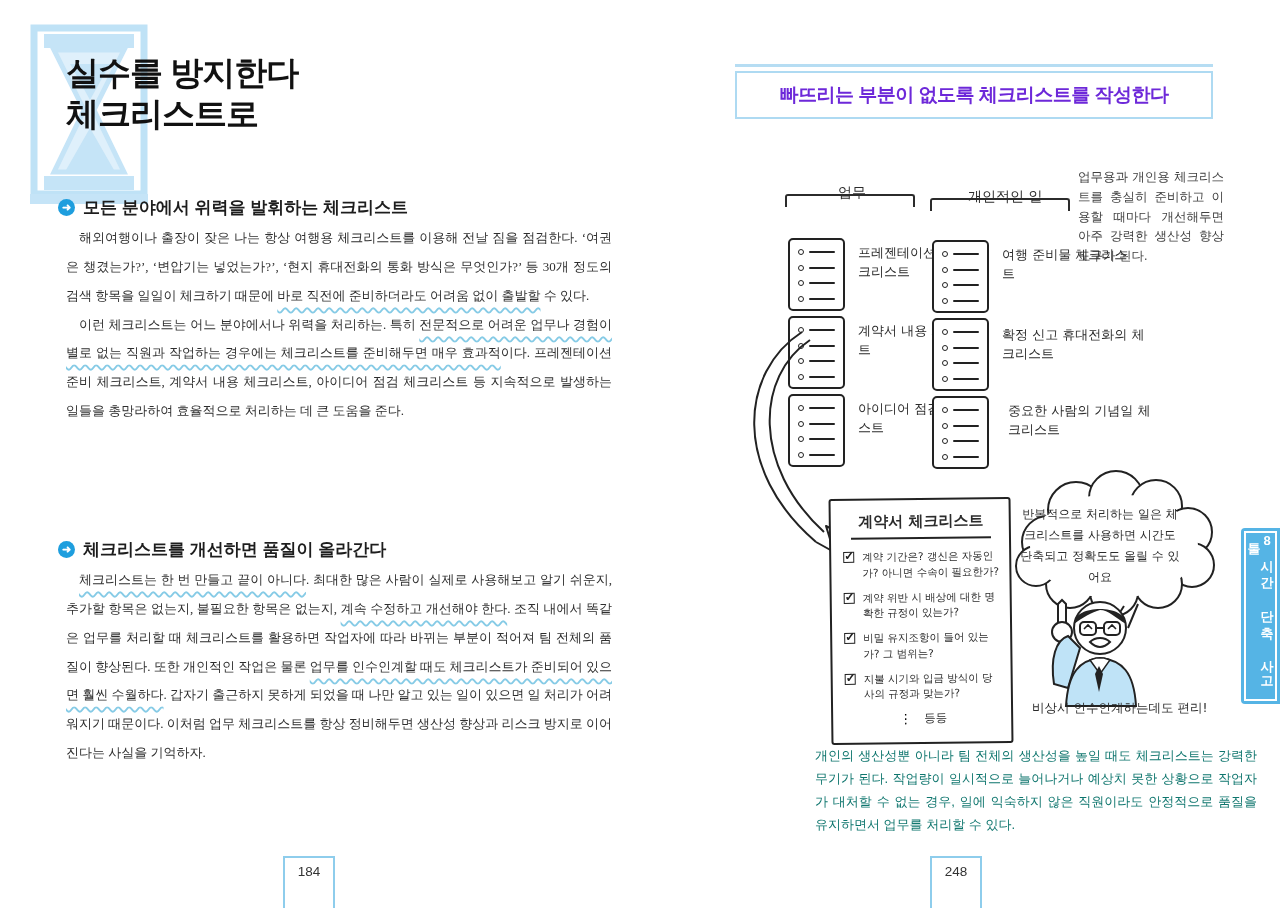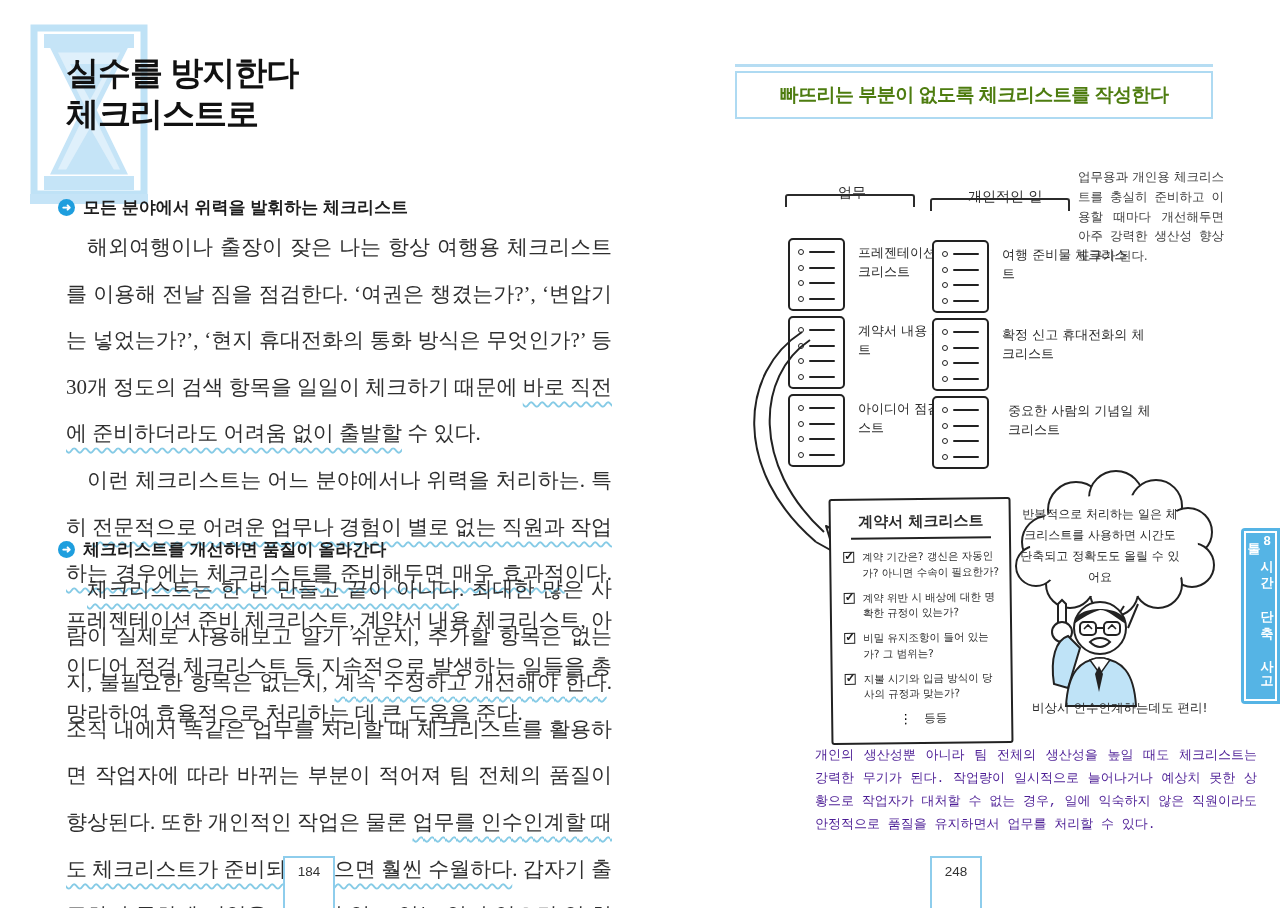--- a/index.html
+++ b/index.html
@@ -11,35 +11,35 @@
   #left-page { position:absolute; left:0; top:0; width:640px; height:908px; }
   #hourglass { position:absolute; left:30px; top:24px; width:118px; height:182px; }
   #page-title { position:absolute; left:66px; top:52px; z-index:2;
     font-size:33px; font-weight:800; color:#111; line-height:1.25; letter-spacing:-1px; }
   .section-head { position:absolute; left:58px; display:flex; align-items:center; gap:8px;
     font-size:17px; font-weight:700; color:#1d1d1d; }
   .bullet { width:17px; height:17px; border-radius:50%; background:#1e9ede; color:#fff;
     font-size:11px; font-weight:700; display:flex; align-items:center; justify-content:center;
     flex:0 0 17px; }
   .bodytext { position:absolute; left:66px; width:546px; color:#2e2e2e;
-    font-family:"Liberation Serif","DejaVu Serif",serif; font-size:21px;
+    font-family:"Liberation Serif","DejaVu Serif",serif; font-size:13px;
     line-height:2.22; text-align:justify; }
   .bodytext p { text-indent:1em; }
   .wavy { text-decoration:underline; text-decoration-style:wavy;
     text-decoration-color:#86cbe6; text-decoration-thickness:1.5px; text-underline-offset:7px; }
 
   .pagenum-box { position:absolute; top:856px; width:52px; height:60px; background:#fff;
     border:2px solid #8ecdec; text-align:center; padding-top:6px; font-size:13.5px; color:#333; }
 
   
   #right-page { position:absolute; left:640px; top:0; width:640px; height:908px; }
   #header-rule { position:absolute; left:95px; top:64px; width:478px; height:3px; background:#b6ddf3; }
   #header-box { position:absolute; left:95px; top:71px; width:478px; height:48px;
     border:2px solid #aedaf2; display:flex; align-items:center; justify-content:center; }
-  #header-box span { font-size:19px; font-weight:800; color:#4d7c0f; letter-spacing:-0.5px; }
+  #header-box span { font-size:19px; font-weight:800; color:#6d28d9; letter-spacing:-0.5px; }
 
   #side-note { position:absolute; left:438px; top:168px; width:146px; font-size:12.5px;
     line-height:1.58; color:#404040; text-align:justify; }
 
   .hand { font-family:"DejaVu Sans", sans-serif; color:#2b2b2b; }
 
   .col-label { position:absolute; font-size:14px;margin-top:14px; }
   .bracket { position:absolute; height:13px; border-top:2px solid #2b2b2b;
     border-left:2px solid #2b2b2b; border-right:2px solid #2b2b2b; border-radius:3px 3px 0 0; }
 
@@ -65,21 +65,21 @@
     font-size:11.5px; margin-top:2px; }
   .etc-dots { font-size:13px; letter-spacing:2px; }
 
   #cloud-wrap { position:absolute; left:366px; top:470px; width:220px; height:162px; }
   #cloud-text { position:absolute; left:14px; top:34px; width:160px; text-align:center;
     font-size:12px; line-height:1.75; }
   #man-wrap { position:absolute; left:388px; top:588px; width:140px; height:120px; }
   #man-caption { position:absolute; left:392px; top:700px; width:210px; font-size:12.5px; }
 
   #bottom-caption { position:absolute; left:175px; top:744px; width:442px;
-    font-size:13px; line-height:1.78; color:#4c1d95; text-align:justify;font-family:Liberation Mono, monospace; }
+    font-size:13px; line-height:1.78; color:#0f766e; text-align:justify; }
 
   #side-tab { position:absolute; left:601px; top:528px; width:39px; height:176px;
     background:#55b4e5; border-radius:4px 0 0 4px; padding:3px; z-index:5; }
   #side-tab .inner { width:100%; height:100%; border:2px solid #ffffff; display:flex;
     align-items:center; justify-content:center; }
   #side-tab .txt { writing-mode:vertical-rl; text-orientation:upright; color:#fff;
     font-size:13px; font-weight:700; letter-spacing:3px; line-height:1; }
 
   svg { display:block; }
 </style>

